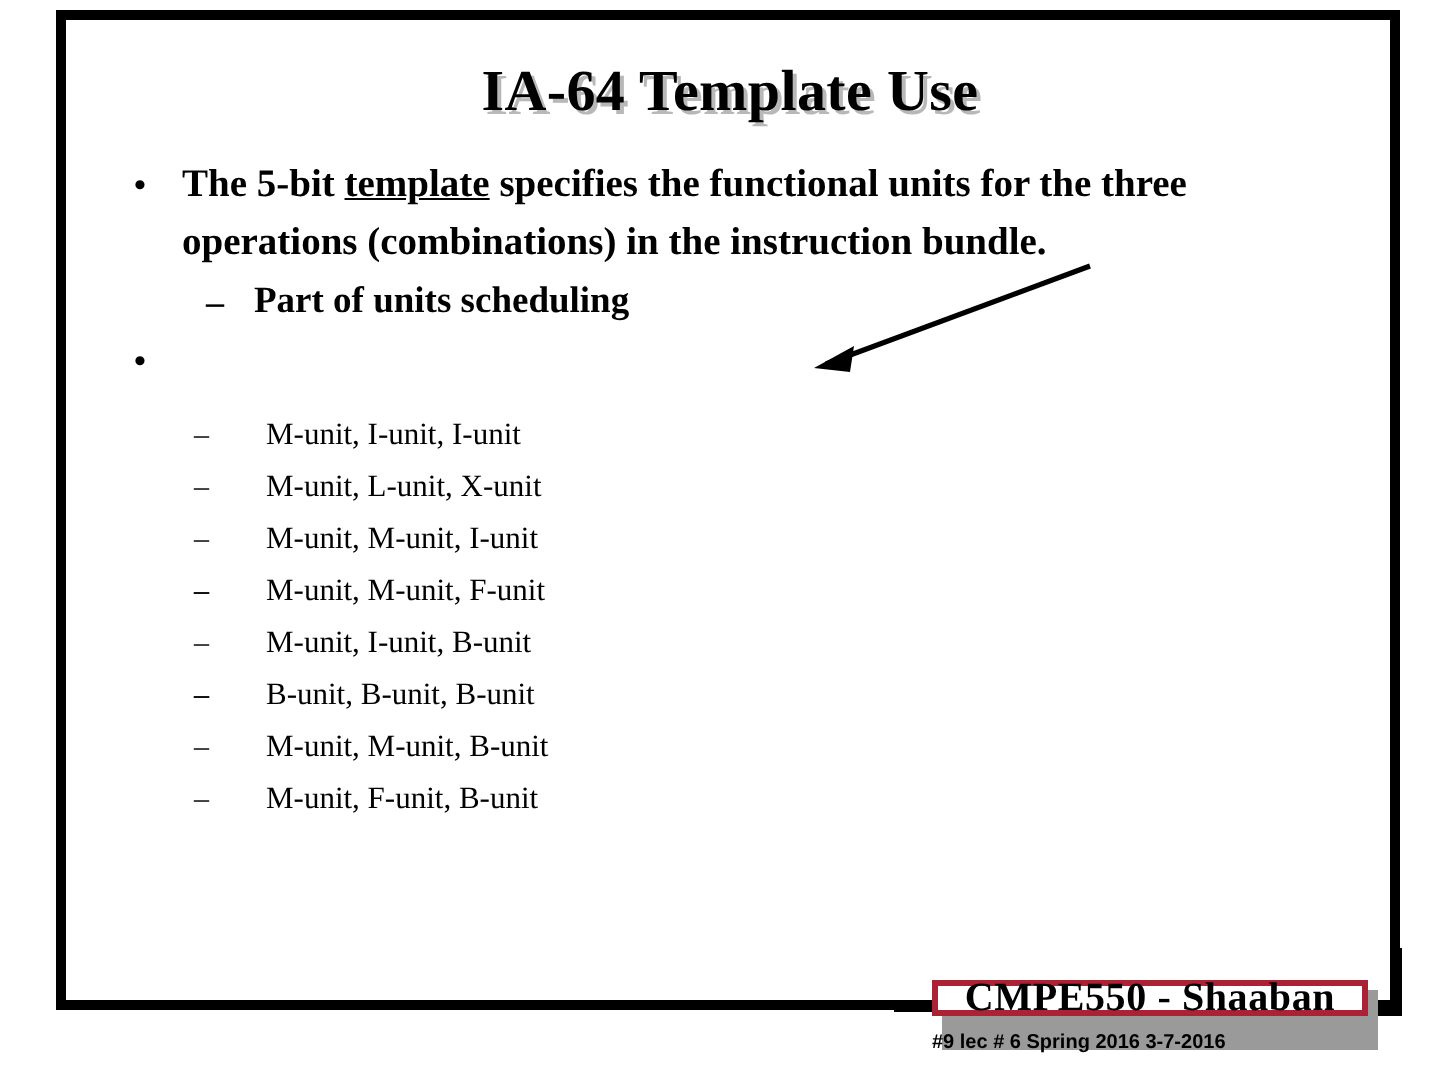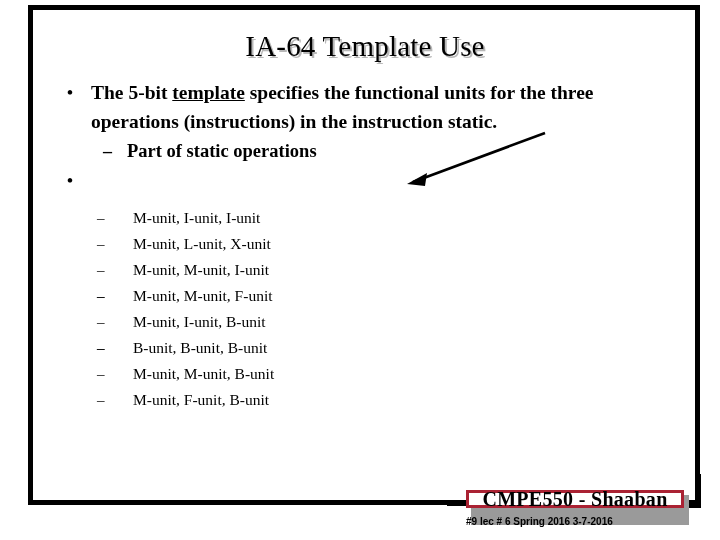--- a/index.html
+++ b/index.html
@@ -35,21 +35,21 @@
   }
 
   
   #title {
     position: absolute;
     left: 40px;
     top: 30px;
     width: 650px;
     text-align: center;
     font-size: 29px;
-    font-weight: normal;
+    font-weight: bold;
     color: #000000;
     letter-spacing: 0.2px;
     text-shadow: 2px 2px 0 #b8b8b8;
     white-space: nowrap;
   }
 
   
   #body {
     position: absolute;
     left: 55px;
@@ -201,25 +201,25 @@
 
 <div id="slide">
 
   <div id="frame"></div>
 
   <div id="title">IA-64 Template Use</div>
 
   <div id="body">
 
     <p class="lvl1">
-      <span class="marker">•</span><span>The 5-bit </span><span class="u">template</span><span> specifies the functional units for the three operations (instructions) in the instruction static.</span>
+      <span class="marker">•</span><span>The 5-bit </span><span class="u">template</span><span> specifies the functional units for the three operations (combinations) in the instruction bundle.</span>
     </p>
 
     <p class="lvl2">
-      <span class="marker">–</span><span>Part of static operations</span>
+      <span class="marker">–</span><span>Part of units scheduling</span>
     </p>
 
     <p class="lvl1">
       <span class="marker">•</span>
     </p>
 
   </div>
 
   <div id="combos">
     <p class="lvl3"><span class="marker">–</span><span>M-unit, I-unit, I-unit</span></p>

